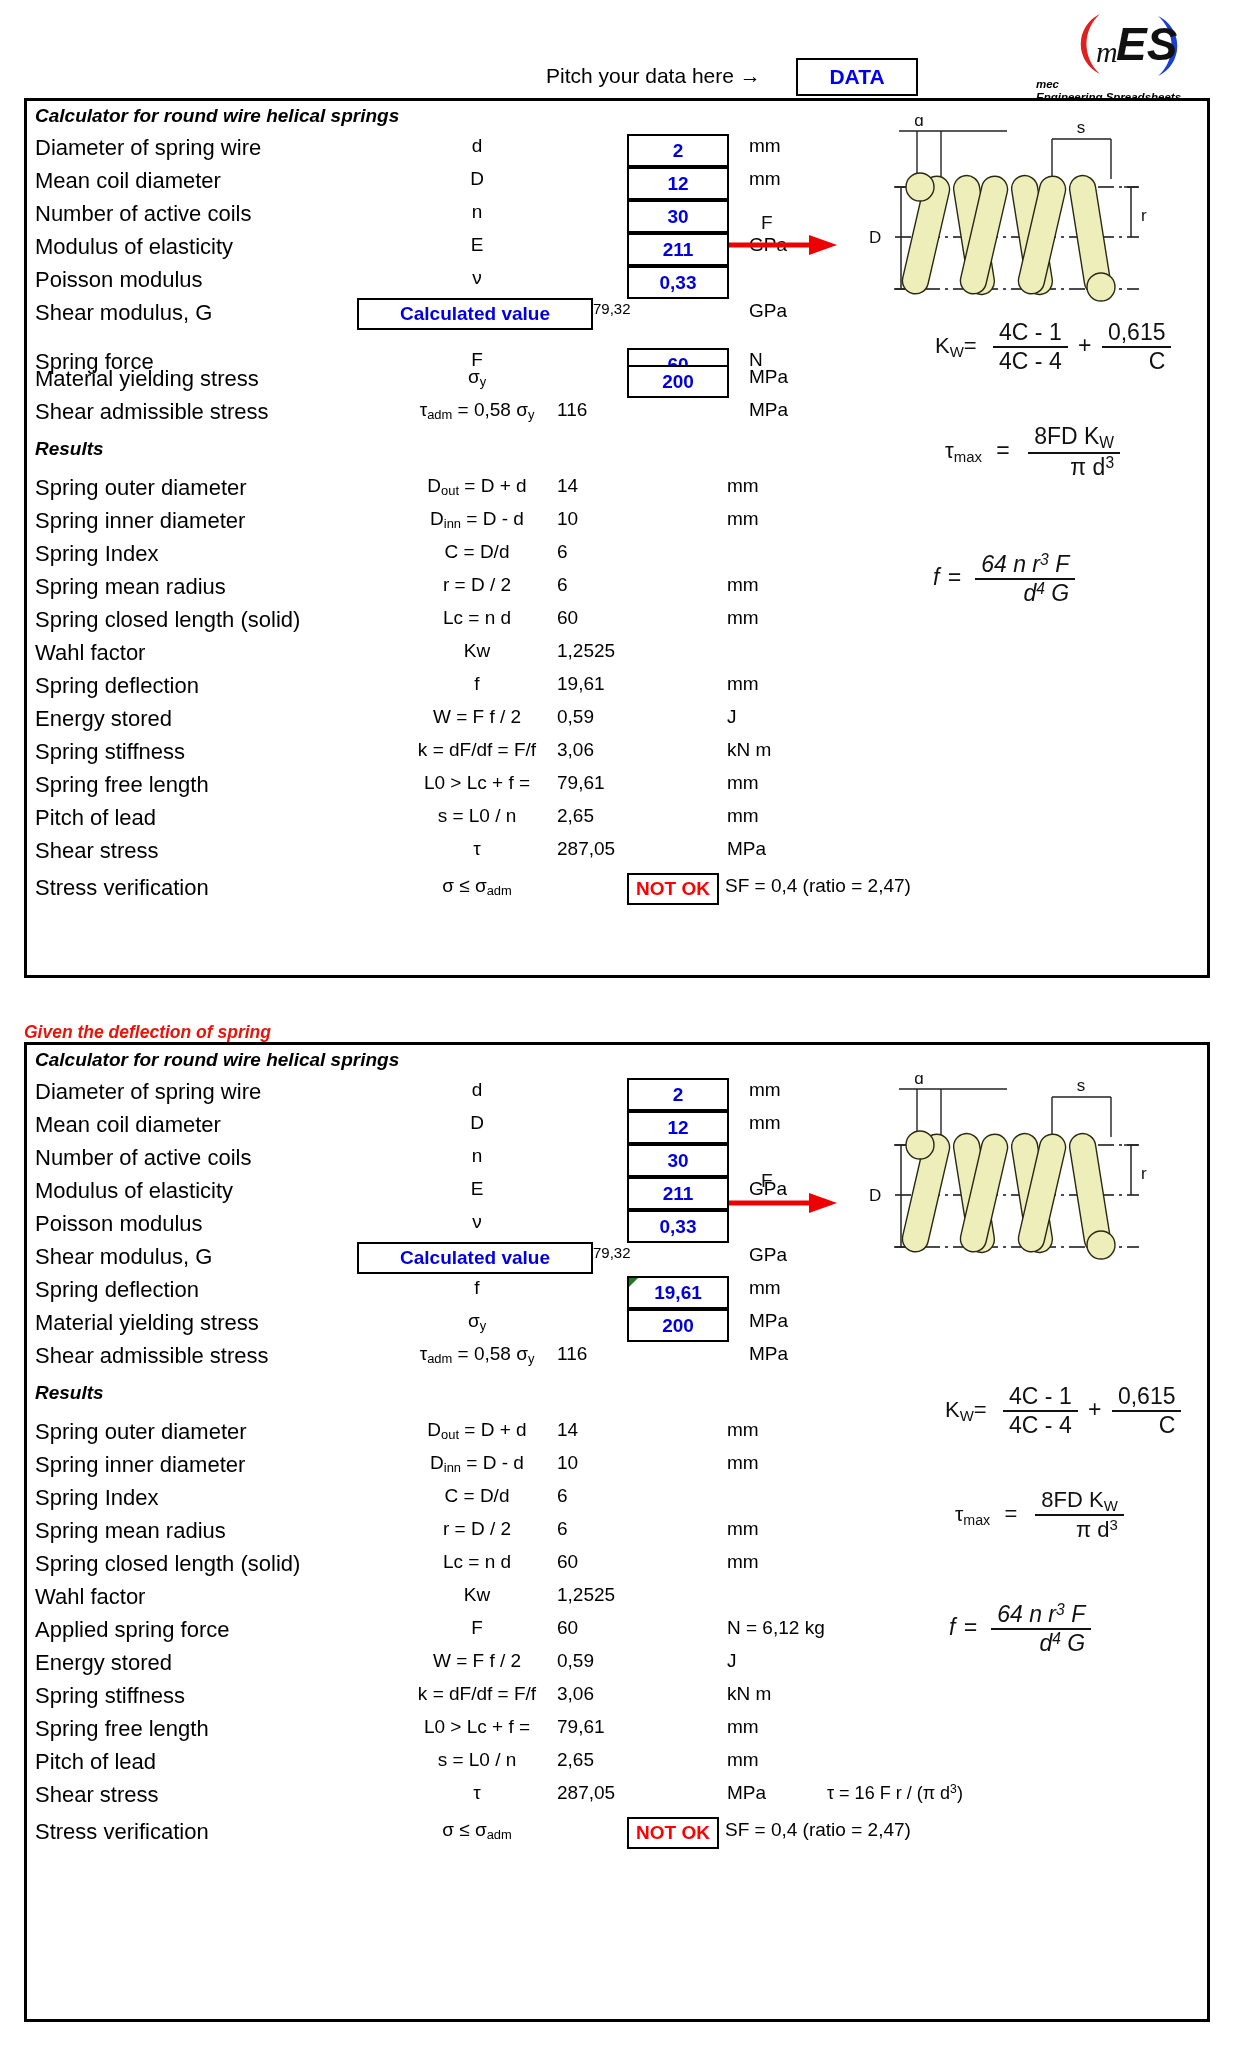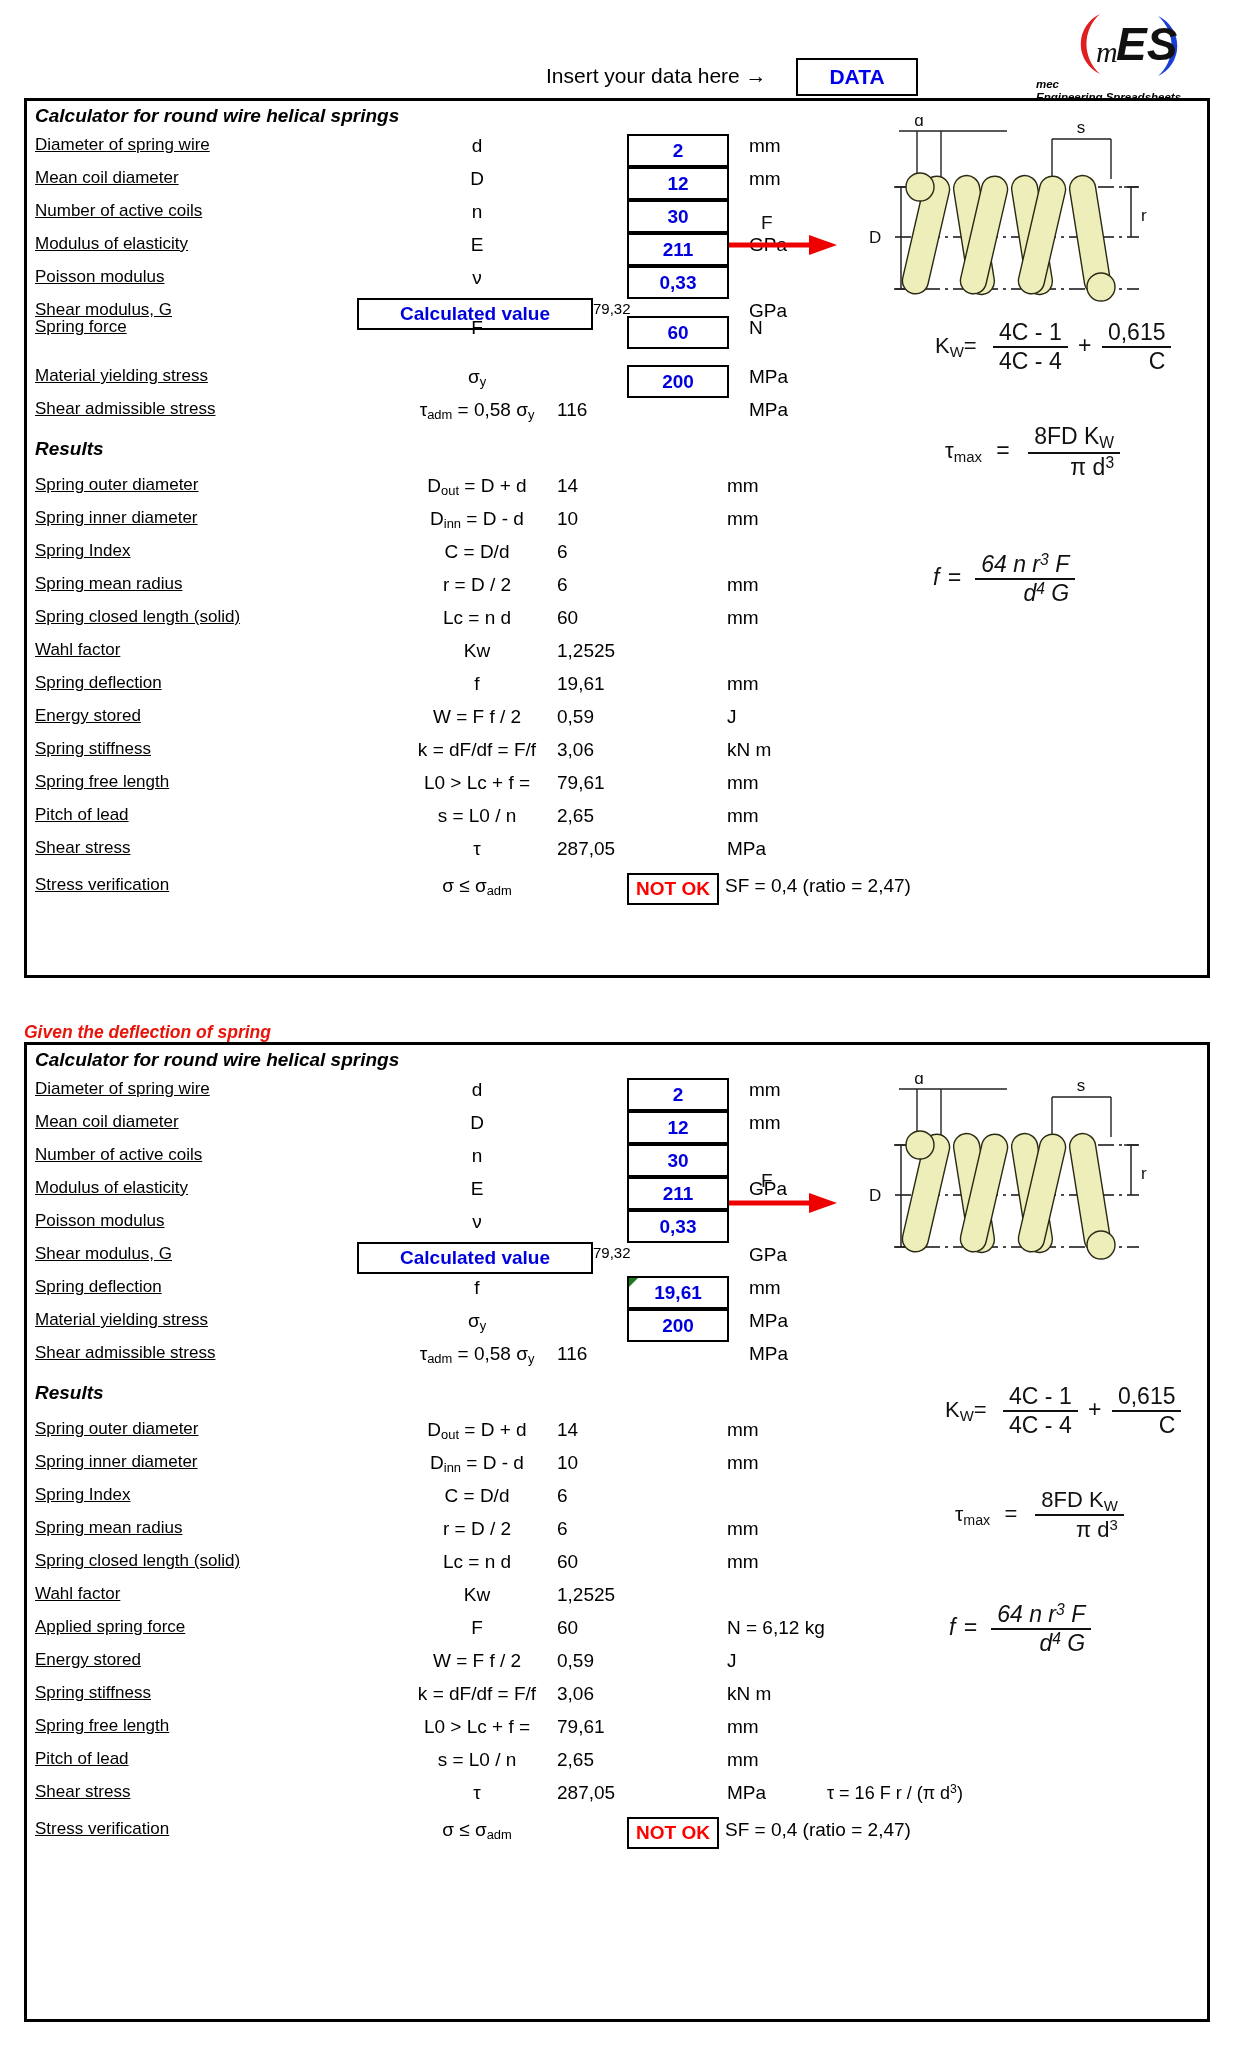--- a/index.html
+++ b/index.html
@@ -47,21 +47,21 @@
     position:absolute; left:24px; width:1186px;
     border:3px solid #000; background:#fff; box-sizing:border-box;
   }
   .sub-title{
     position:absolute; left:8px; top:4px;
     font-size:19px; font-weight:bold; font-style:italic;
   }
 
   
   .row{position:absolute; left:0; width:100%; height:34px;}
-  .lbl{position:absolute; left:8px; font-size:17px; white-space:nowrap;text-decoration:underline;}
+  .lbl{position:absolute; left:8px; font-size:22px; white-space:nowrap;}
   .sym{position:absolute; left:330px; width:240px; text-align:center;
        font-size:19px; white-space:nowrap;}
   .val-ro{position:absolute; left:530px; width:180px; text-align:left;
           font-size:19px; white-space:nowrap;}
   .unit{position:absolute; left:722px; font-size:19px; white-space:nowrap;}
   .unit-r{position:absolute; left:700px; font-size:19px; white-space:nowrap;}
 
   .inp{
     position:absolute; left:600px; top:-1px;
     width:102px; height:33px;
@@ -109,21 +109,21 @@
   
   .diag{position:absolute;}
   .farrow{position:absolute; font-size:20px;}
 </style>
 </head>
 <body>
 
 <div class="page">
 
 
-  <div class="insert-label">Insert your data here →</div>
+  <div class="insert-label">Pitch your data here →</div>
 
   <div class="data-btn">DATA</div>
 
   <div class="logo">
     <svg width="190" height="80" viewBox="0 0 190 80">
       <path d="M66 10 A33 33 0 0 0 66 70 A40 40 0 0 1 66 10 Z" fill="#e02020"></path>
       <path d="M124 12 A33 33 0 0 1 124 72 A40 40 0 0 0 124 12 Z" fill="#1a3fd8"></path>
       <text x="62" y="58" font-family="Liberation Serif, serif" font-style="italic" font-size="30" fill="#111">m</text>
       <text x="82" y="56" font-family="Liberation Sans, sans-serif" font-weight="bold" font-style="italic" font-size="46" fill="#111">ES</text>
     </svg>
@@ -167,21 +167,21 @@
           <div class="sym">ν</div>
           <div class="inp">0,33</div>
           <div class="unit"></div>
         </div>
         <div class="row" style="top: 199px;">
           <div class="lbl">Shear modulus,  G</div>
           <div class="calc-box">Calculated value</div>
           <div class="calc-val">79,32</div>
           <div class="calc-unit">GPa</div>
         </div>
-        <div class="row" style="top: 216px;">
+        <div class="row" style="top: 248px;">
           <div class="lbl">Spring force</div>
           <div class="sym">F</div>
           <div class="inp">60</div>
           <div class="unit">N</div>
         </div>
         <div class="row" style="top: 265px;">
           <div class="lbl">Material yielding stress</div>
           <div class="sym">σ<sub>y</sub></div>
           <div class="inp">200</div>
           <div class="unit">MPa</div>

